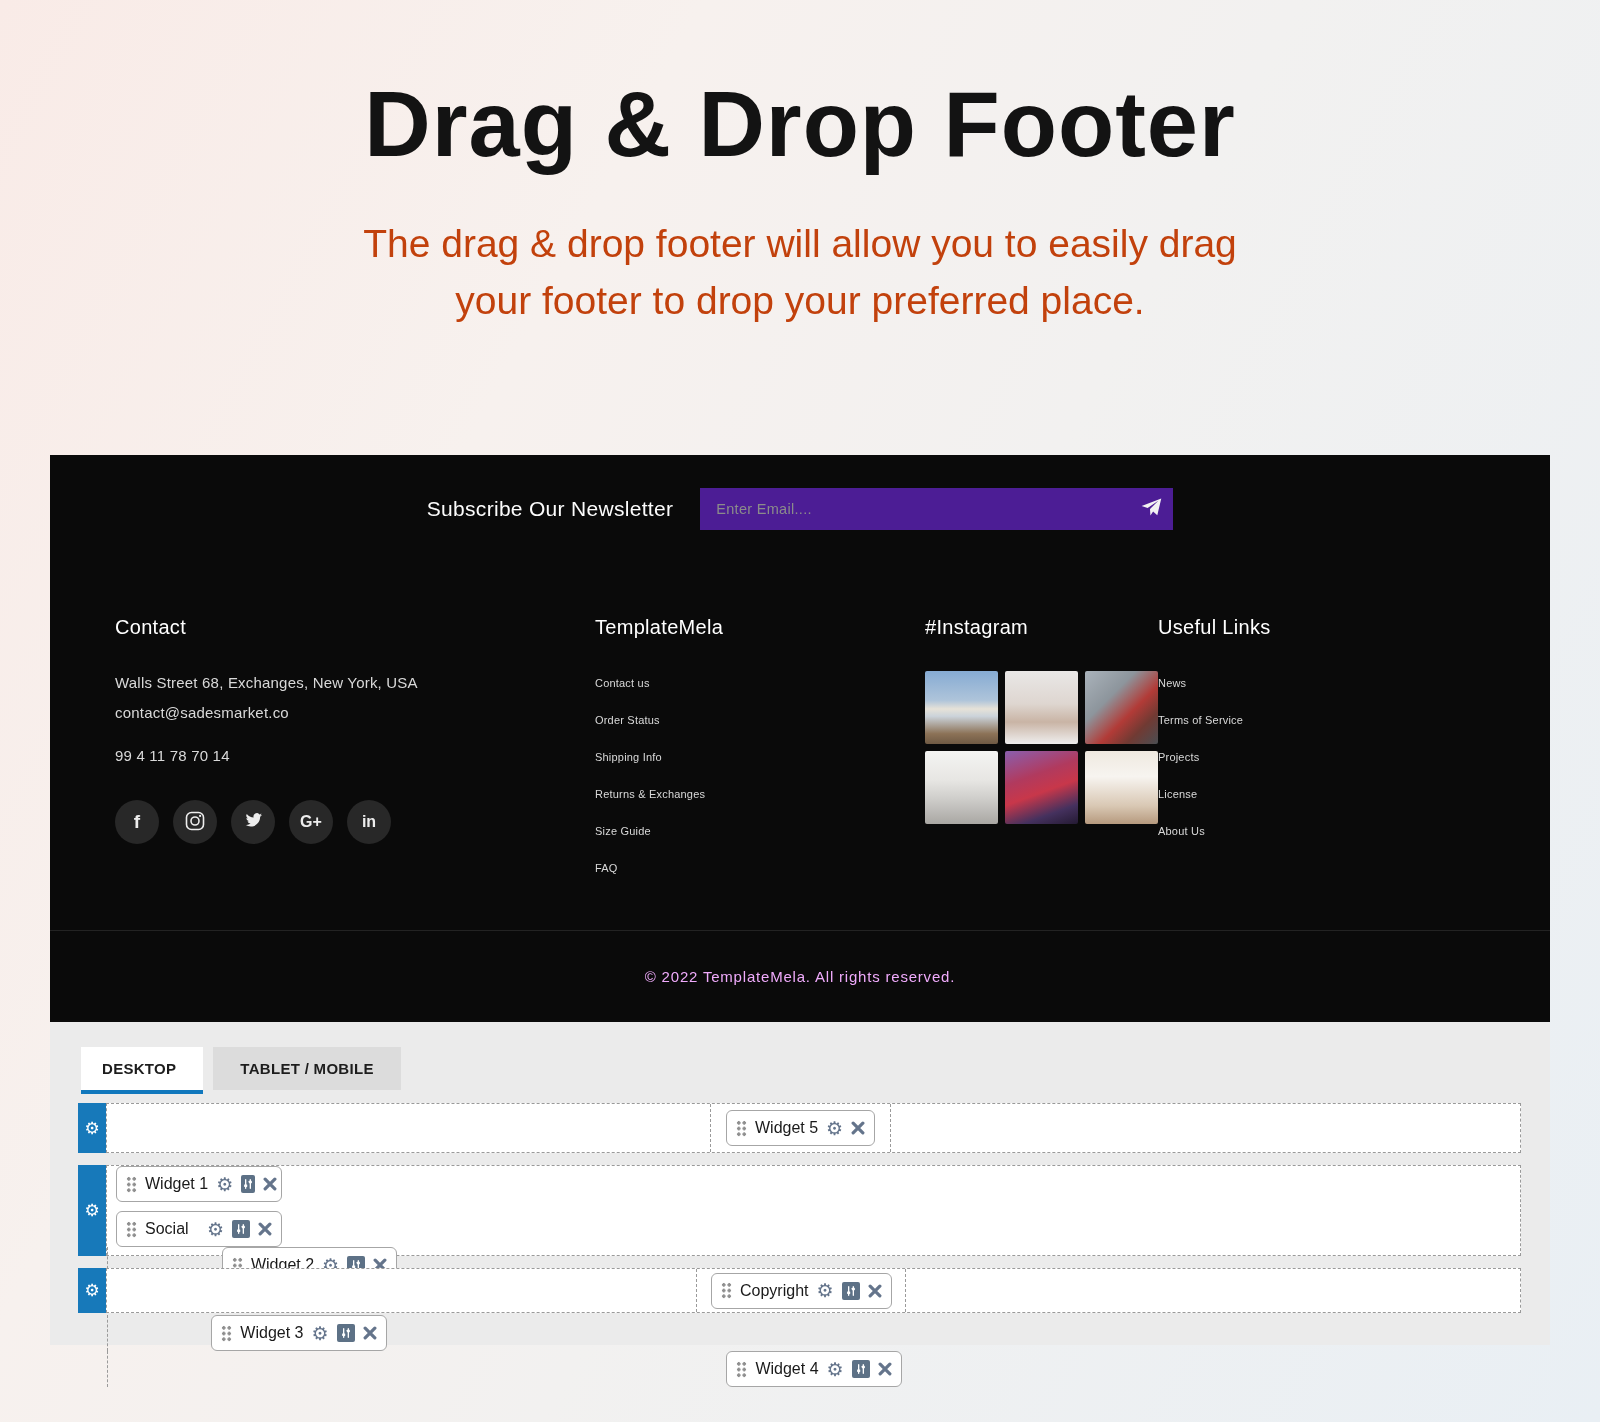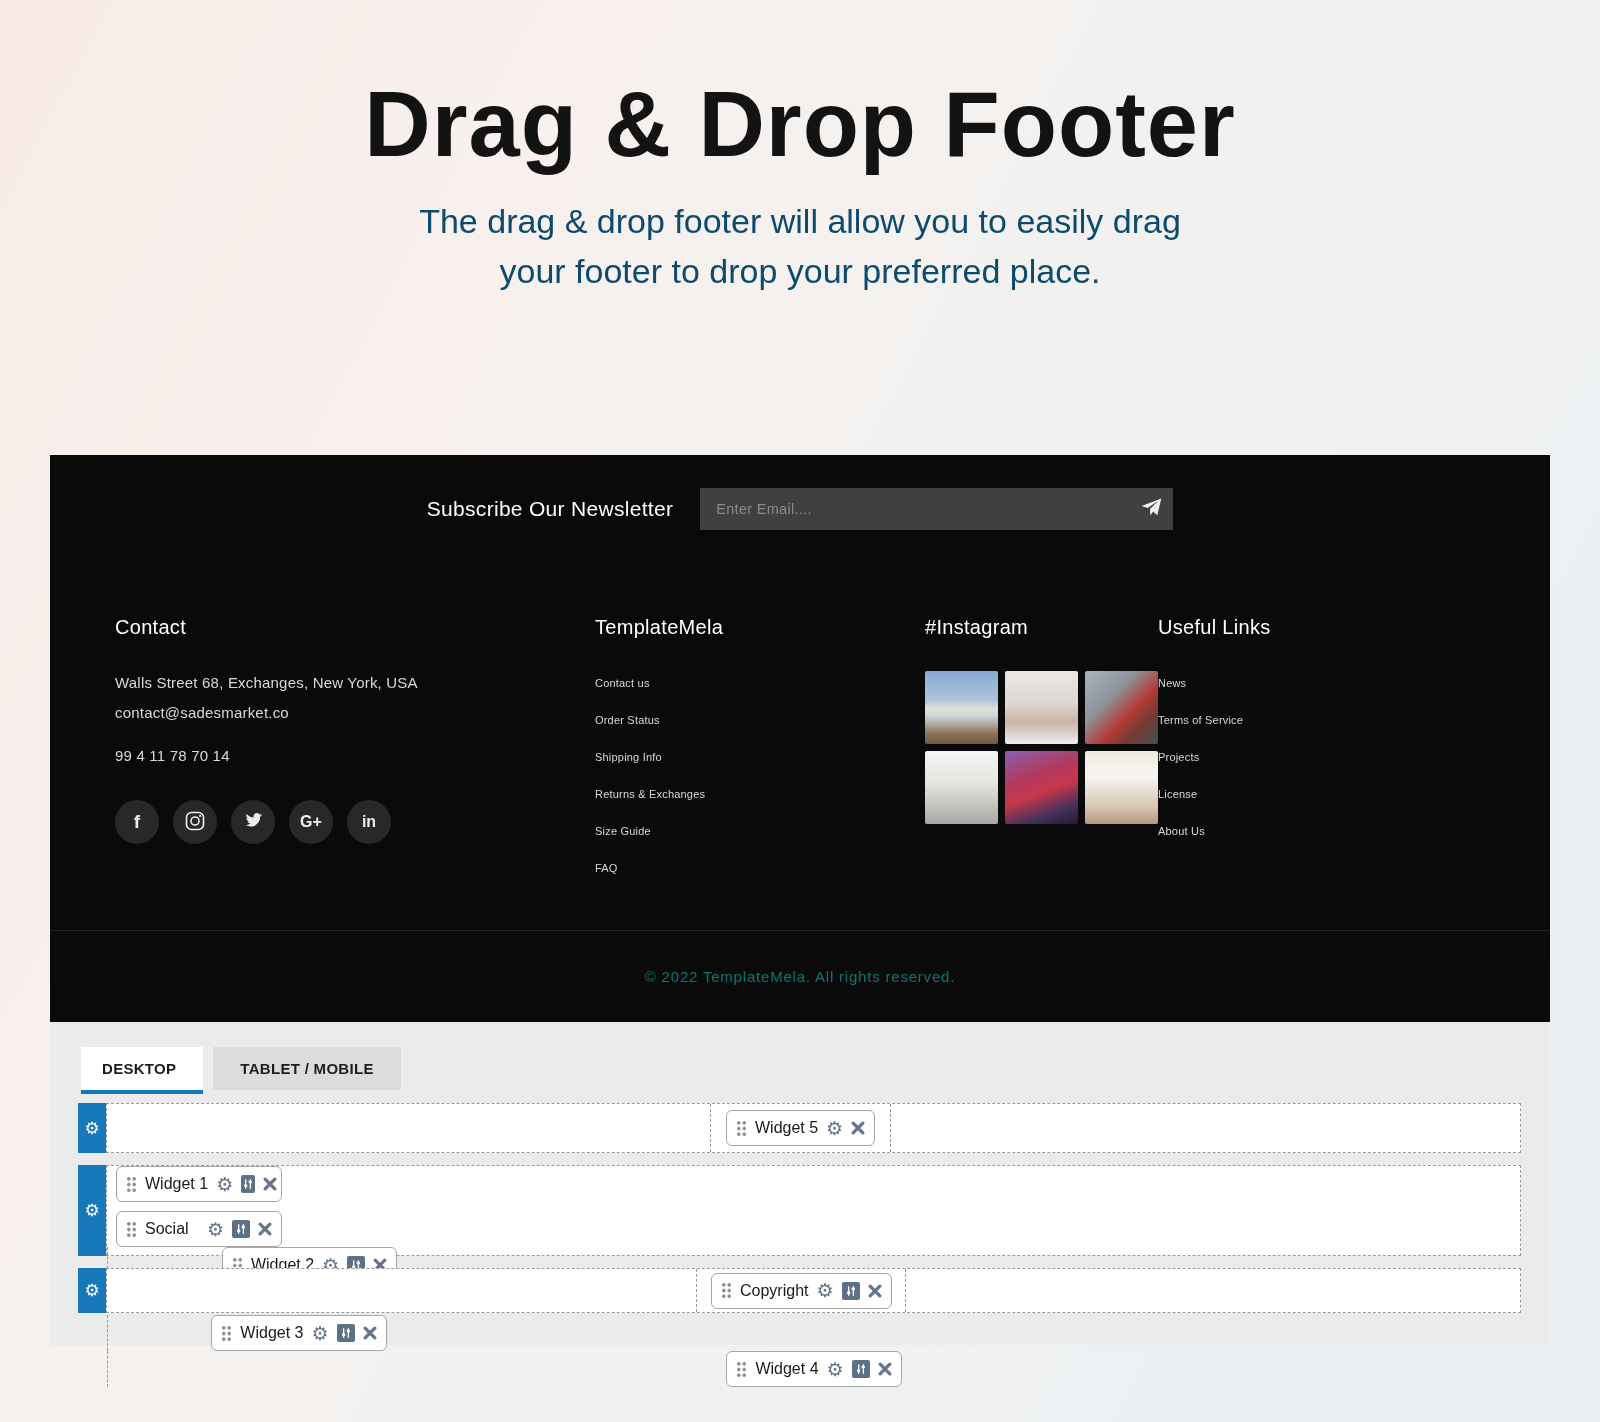--- a/index.html
+++ b/index.html
@@ -8,28 +8,28 @@
     font-family:"Liberation Sans", sans-serif;
     background:linear-gradient(118deg,#f9ebe7 0%,#f7f1ee 30%,#f2f1f0 55%,#e9eff4 100%);
     color:#151515;
     overflow:hidden;
   }
   .page { position:relative; width:1600px; height:1170px; }
 
   
   .hero { position:absolute; top:0; left:0; width:100%; text-align:center; }
   .hero-title { margin-top:72px; font-size:92px; font-weight:700; letter-spacing:1px; color:#131313; }
-  .hero-sub { margin-top:20px; font-size:34px; font-weight:400; line-height:1.47; color:#0c4a6e; }
+  .hero-sub { margin-top:38px; font-size:39px; font-weight:400; line-height:1.47; color:#c2410c; }
 
   
   .panel-black { position:absolute; left:50px; top:455px; width:1500px; height:567px; background:#0a0a0a; }
 
   .newsletter { position:absolute; top:0; left:0; width:100%; height:108px; display:flex; align-items:center; justify-content:center; gap:27px; }
   .nl-label { font-size:21px; font-weight:500; letter-spacing:.3px; color:#fcfcfc; }
-  .nl-inputwrap { position:relative; width:473px; height:42px; background:#404040; }
+  .nl-inputwrap { position:relative; width:473px; height:42px; background:#4c1d95; }
   .nl-inputwrap input { width:100%; height:100%; background:transparent; border:none; outline:none; color:#ddd; font-size:14.5px; letter-spacing:.3px; padding:0 48px 0 16px; font-family:"Liberation Sans",sans-serif; }
   .nl-inputwrap input::placeholder { color:#8b8b8b; }
   .nl-send { position:absolute; right:11px; top:50%; transform:translateY(-50%); background:none; border:none; cursor:pointer; display:flex; }
 
   .footer-cols { position:absolute; top:158px; left:65px; right:65px; display:flex; }
   .fcol h4 { font-size:20px; font-weight:500; letter-spacing:.3px; color:#ffffff; line-height:28px; margin-bottom:30px; }
   .fcol-contact { width:480px; }
   .fcol-info { width:330px; }
   .fcol-useful { width:294px; }
   .fcol-insta { width:233px; }
@@ -45,21 +45,21 @@
 
   .insta-grid { display:grid; grid-template-columns:repeat(3,73px); grid-auto-rows:73px; gap:7px; }
   .ph { border-radius:2px; cursor:pointer; }
   .ph1 { background:linear-gradient(180deg,#86abd3 0%,#aec4da 40%,#e6e2d8 52%,#cbd3da 62%,#8c7257 86%,#6f5a44 100%); }
   .ph2 { background:linear-gradient(180deg,#e9e7e6 0%,#ded6d0 45%,#c9b4a5 70%,#efeeee 100%); }
   .ph3 { background:linear-gradient(135deg,#aab3bb 0%,#8d959c 35%,#b23b37 60%,#713a33 78%,#4a4e52 100%); }
   .ph4 { background:linear-gradient(180deg,#f4f4f2 0%,#e7e6e3 40%,#cfcecb 65%,#a9a7a3 100%); }
   .ph5 { background:linear-gradient(160deg,#8a5fae 0%,#b13a5e 35%,#c8374a 55%,#45315e 80%,#241a33 100%); }
   .ph6 { background:linear-gradient(180deg,#efe9e0 0%,#f7f4f0 35%,#d9c8b4 75%,#b69a7e 100%); }
 
-  .copybar { position:absolute; left:0; right:0; bottom:0; height:92px; border-top:1px solid #232323; display:flex; align-items:center; justify-content:center; font-size:15px; letter-spacing:.8px; color:#0f766e; }
+  .copybar { position:absolute; left:0; right:0; bottom:0; height:92px; border-top:1px solid #232323; display:flex; align-items:center; justify-content:center; font-size:15px; letter-spacing:.8px; color:#f0abfc; }
 
   
   .panel-gray { position:absolute; left:50px; top:1022px; width:1500px; height:323px; background:#ebebeb; }
 
   .tabs { position:absolute; top:25px; left:31px; display:flex; align-items:flex-start; gap:10px; }
   .tab { height:43px; padding:0 27px; display:flex; align-items:center; font-size:15px; font-weight:600; letter-spacing:.3px; color:#1d1d1d; border:none; cursor:pointer; font-family:"Liberation Sans",sans-serif; }
   .tab.active { background:#ffffff; border-bottom:4px solid #1178bd; height:47px;padding-left:21px; }
   .tab.inactive { background:#dcdcdc; }
 
   .rows { position:absolute; top:81px; left:28px; width:1443px; display:flex; flex-direction:column; gap:12px; }

